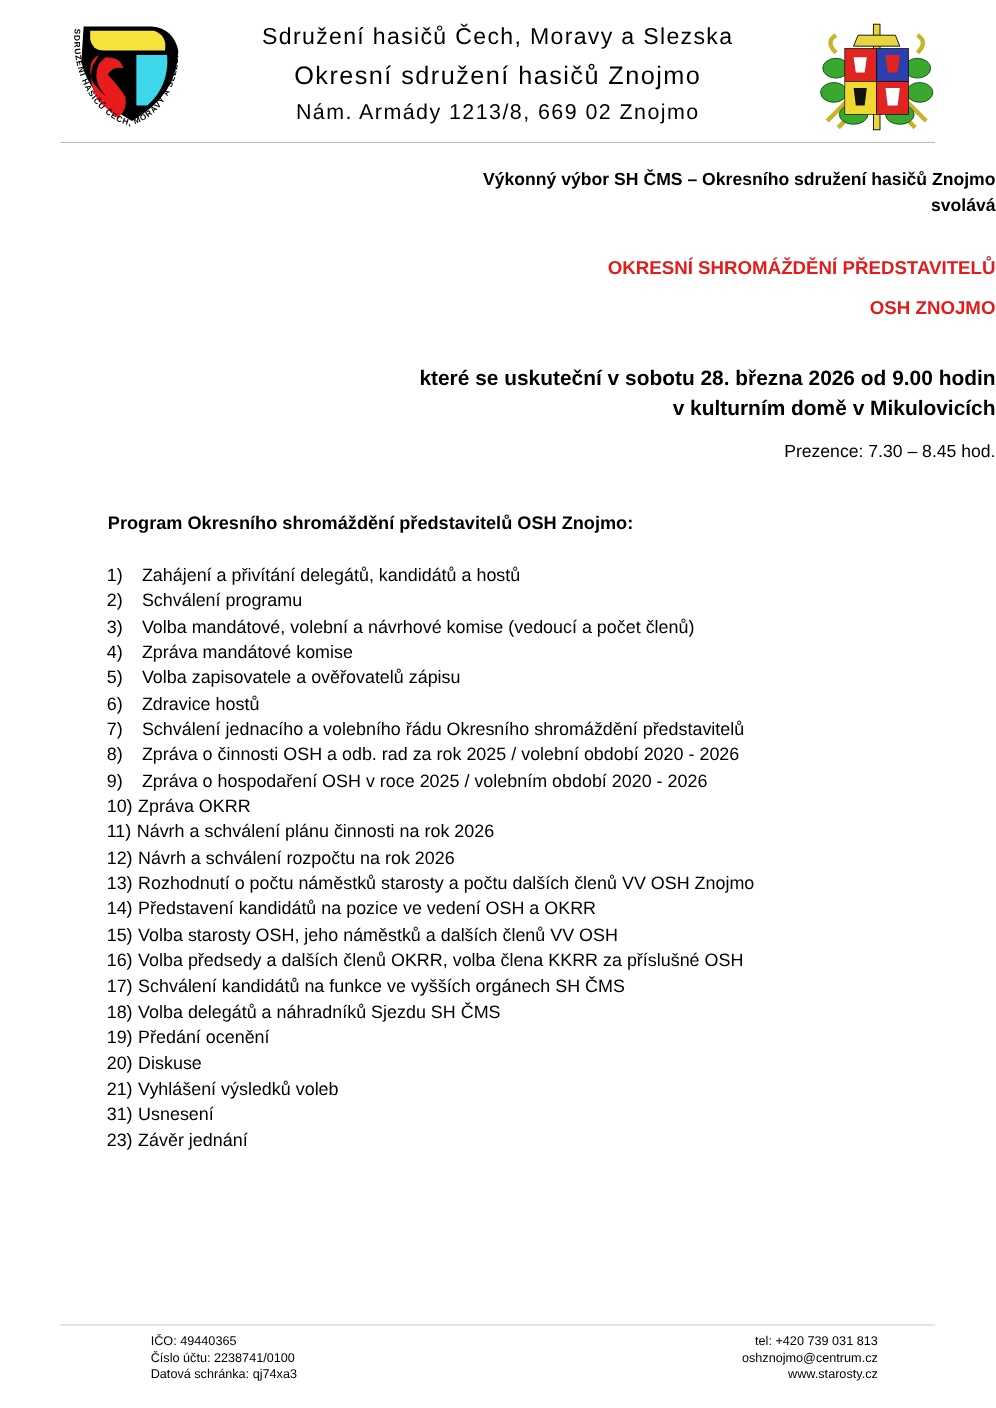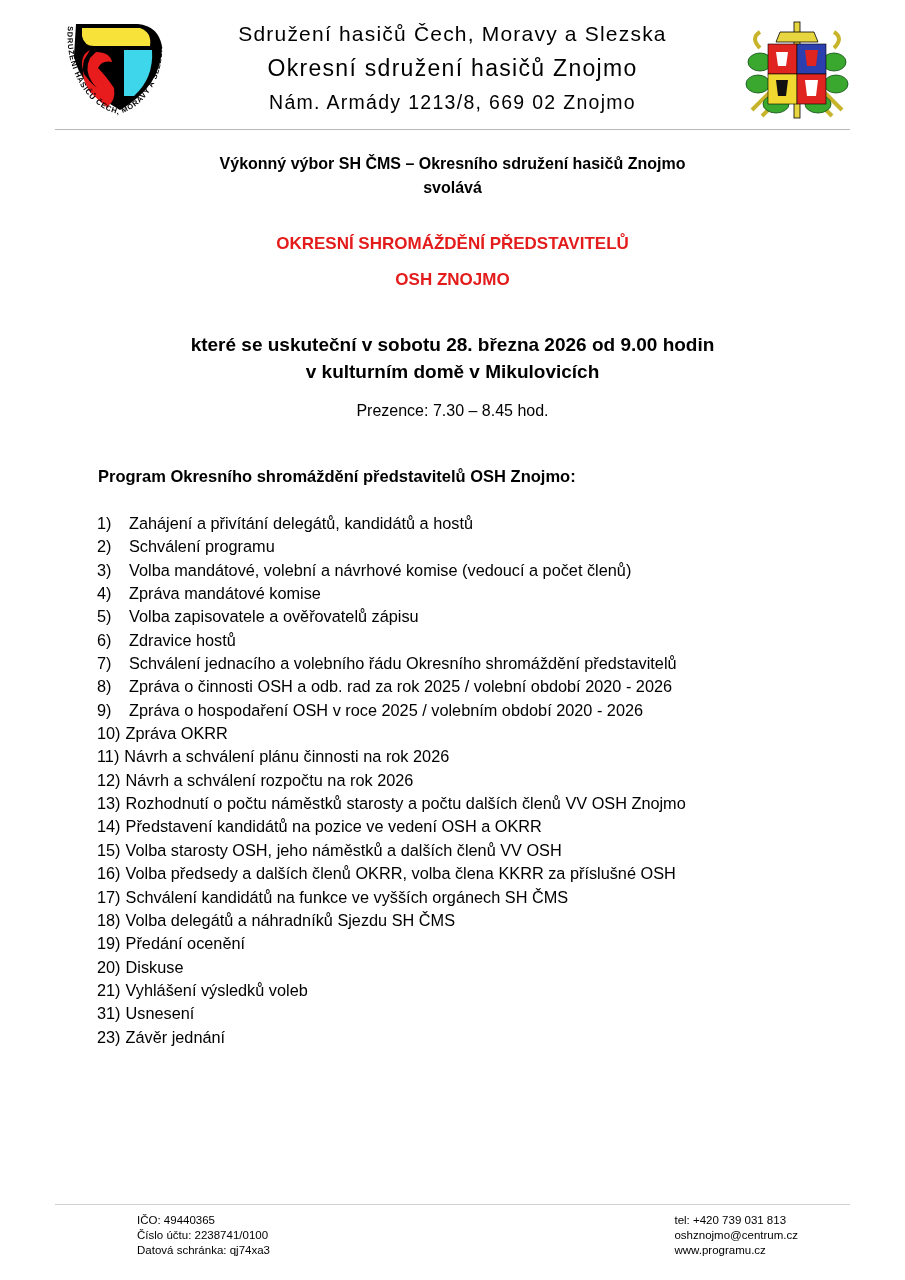--- a/index.html
+++ b/index.html
@@ -8,36 +8,36 @@
 
   
   .logo-left { left: 54px; top: 16px; width: 118px; height: 104px; }
   .logo-right { left: 740px; top: 18px; width: 114px; height: 102px; }
   .hdr-line { left: 0; width: 905px; text-align: center; white-space: nowrap; }
   .hdr1 { top: 22px; font-size: 21px; letter-spacing: 1.2px; left: 0; width: 905px; }
   .hdr2 { top: 55px; font-size: 23px; font-weight: normal; letter-spacing: 1.3px; }
   .hdr3 { top: 91px; font-size: 19.5px; letter-spacing: 1.3px; }
   .hdr-rule { left: 55px; top: 129px; width: 795px; height: 1px; background: #b9b9b9; }
 
-  .center-text { left: 0; width: 905px; text-align: center; white-space: nowrap; }
+  .center-text { left: 0; width: 905px; text-align: right; white-space: nowrap; }
   .convener { top: 152px; font-size: 16px; font-weight: bold; line-height: 24px; }
   .title { top: 226px; font-size: 17px; font-weight: bold; color: #e41b1b; line-height: 36px; }
   .when { top: 331px; font-size: 19px; font-weight: bold; line-height: 27px; }
   .prez { top: 402px; font-size: 16px; }
 
   .prog-title { left: 98px; top: 467px; font-size: 16.5px; font-weight: bold; white-space: nowrap; }
   .agenda { left: 97px; top: 512px; margin: 0; padding: 0; list-style: none; }
   .agenda li { height: 23.35px; font-size: 16.3px; line-height: 23px; white-space: nowrap; display: flex; }
   .agenda .num { display: inline-block; width: 32px; }
   .agenda .num.wide { width: auto; margin-right: 5px; }
 
   .ftr-rule { left: 55px; top: 1204px; width: 795px; height: 1px; background: #d0d0d0; }
   .ftr { top: 1213px; font-size: 11.5px; line-height: 15px; }
   .ftr-left { left: 108px; margin-left: 29px; }
-  .ftr-right { right: 107px; }
+  .ftr-right { right: 107px; text-align: right; }
   .ftr div { white-space: nowrap; }
 </style>
 </head>
 <body>
 
 <div class="abs logo-left">
   <svg width="118" height="104" viewBox="0 0 118 104">
     <defs>
       <path id="ringpath" d="M 14 10 C 10 50, 30 90, 64 98 C 92 92, 110 60, 108 28"></path>
     </defs>
@@ -203,14 +203,14 @@
 
 <div class="abs ftr-rule"></div>
 <div class="abs ftr ftr-left">
   <div>IČO: 49440365</div>
   <div>Číslo účtu: 2238741/0100</div>
   <div>Datová schránka: qj74xa3</div>
 </div>
 <div class="abs ftr ftr-right">
   <div>tel: +420 739 031 813</div>
   <div>oshznojmo@centrum.cz</div>
-  <div>www.programu.cz</div>
+  <div>www.starosty.cz</div>
 </div>
 
 </body></html>

